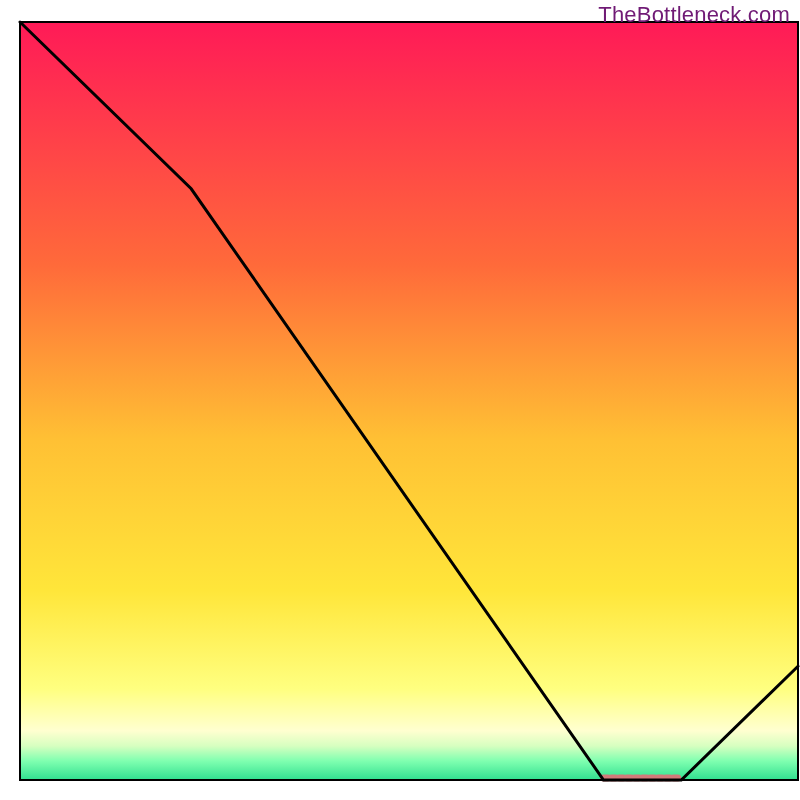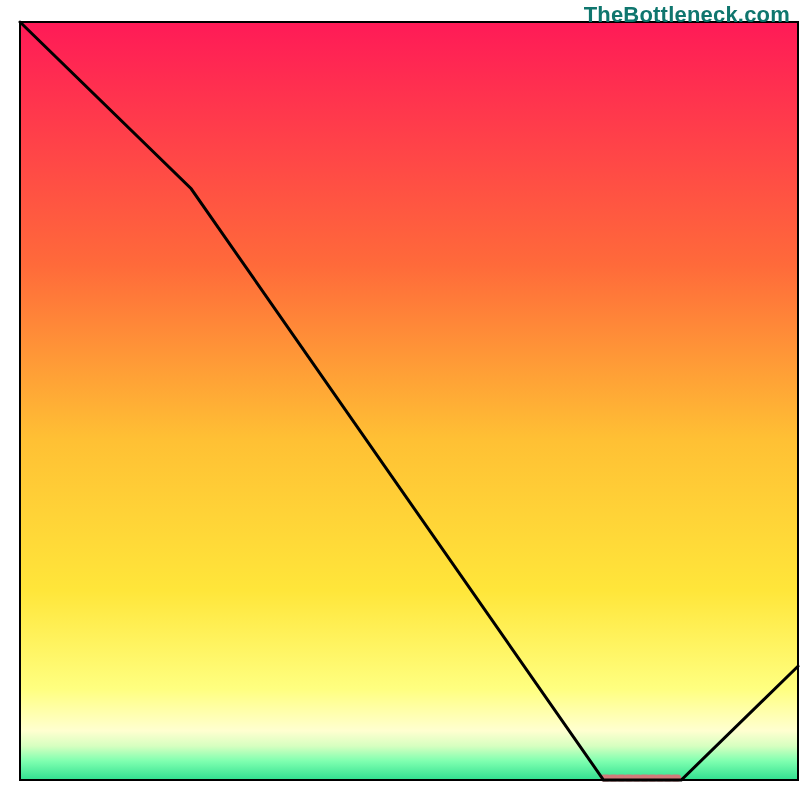--- a/index.html
+++ b/index.html
@@ -14,22 +14,22 @@
   .frame {
     position: relative;
     width: 800px;
     height: 800px;
   }
   .watermark {
     position: absolute;
     top: 2px;
     right: 10px;
     font-size: 22px;
-    font-weight: 700;
-    color: #0f766e;
+    font-weight: 400;
+    color: #701a75;
     letter-spacing: 0.2px;
     z-index: 10;
   }
   svg.plot {
     position: absolute;
     left: 0;
     top: 0;
     width: 800px;
     height: 800px;
   }

